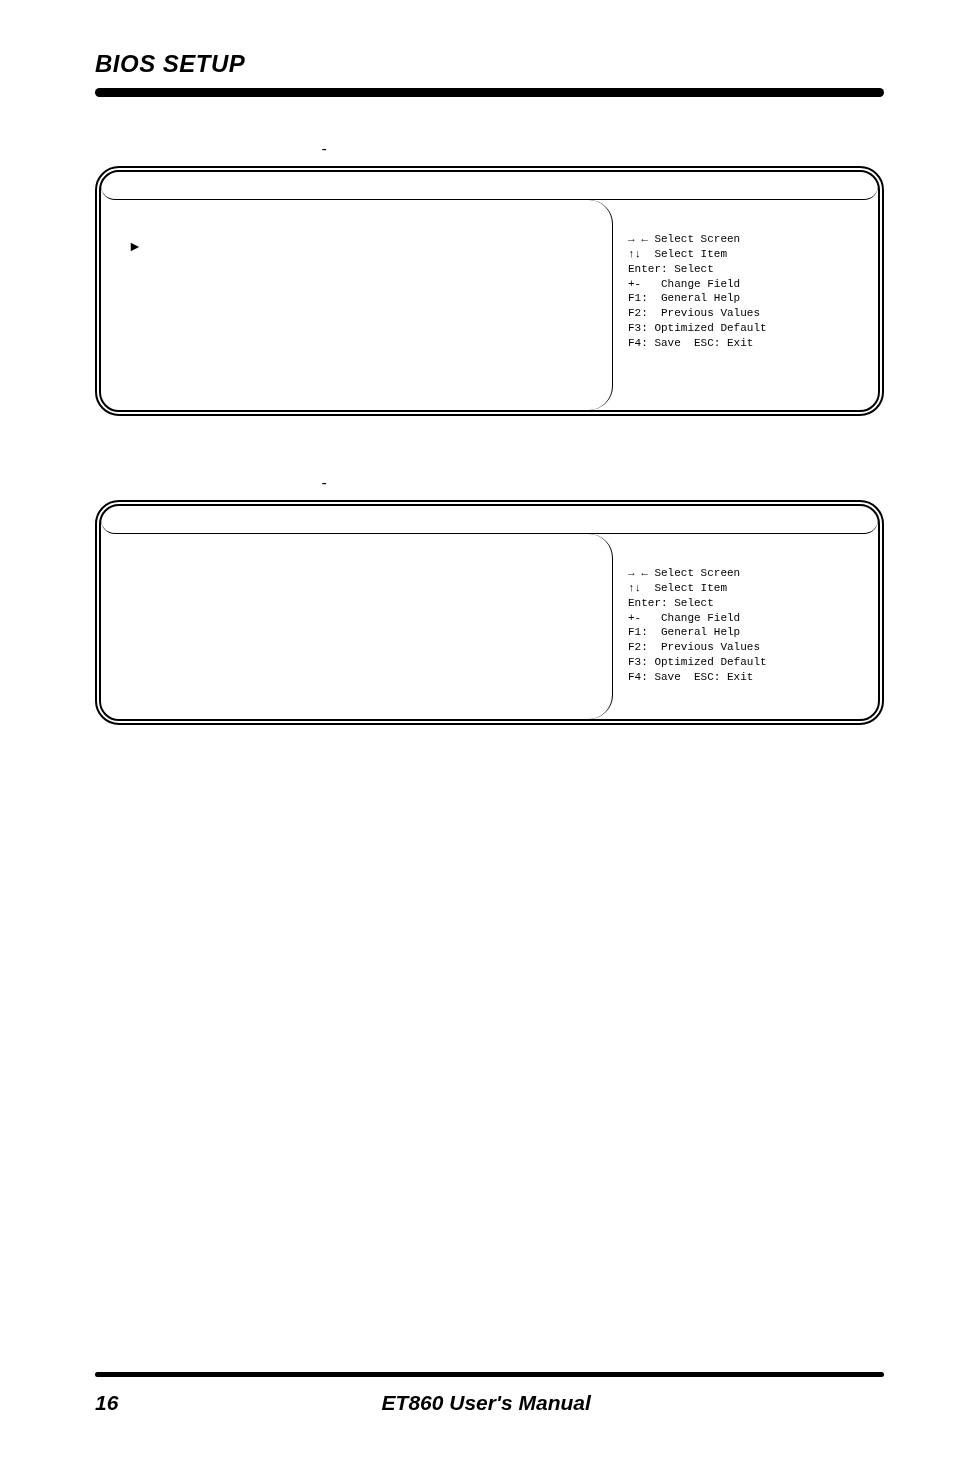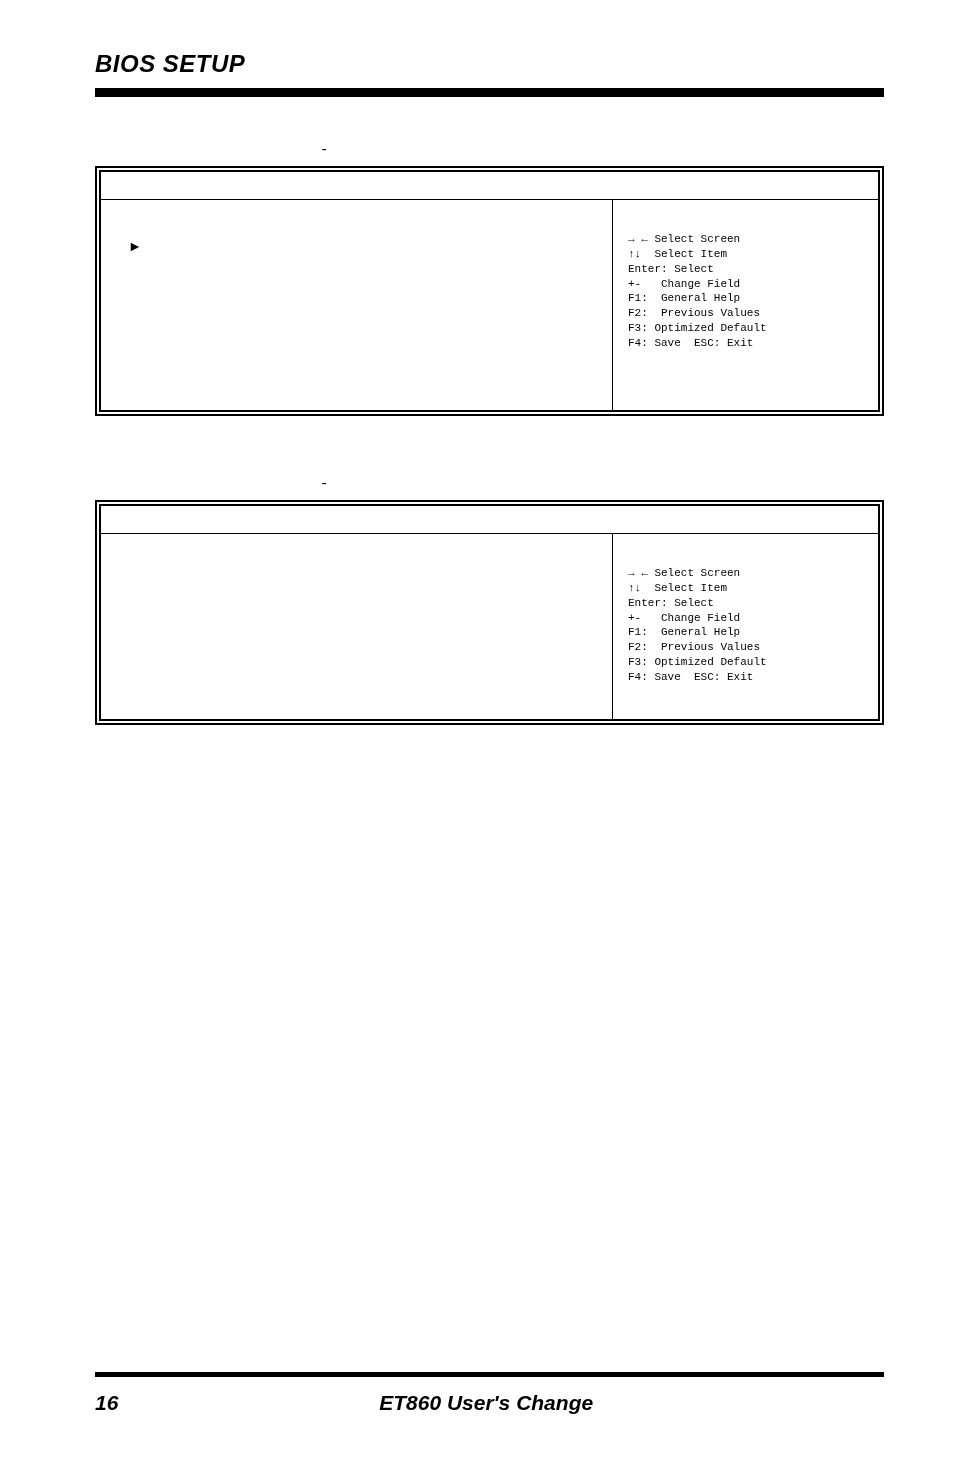--- a/index.html
+++ b/index.html
@@ -1,15 +1,15 @@
 <!DOCTYPE html>
 <html><head>
 <meta charset="utf-8">
 <style>
-  * { box-sizing: border-box; margin: 0; padding: 0; }
+  * { box-sizing: border-box; margin: 0; padding: 0; border-radius: 24px; }
   html, body { width: 954px; height: 1475px; font-family: Arial, sans-serif; background: #fff; }
   .page { padding: 50px 70px 0 95px; }
   .header-title { font-size: 24px; font-weight: 900; font-style: italic; letter-spacing: 0.5px; margin-bottom: 10px; font-family: Arial, sans-serif; }
   .thick-rule { height: 9px; background: #000; margin-bottom: 45px; }
   .hyphen-line { font-size: 14px; margin-left: 225px; margin-bottom: 8px; font-family: "Courier New", monospace; }
   .bios-box { border: 6px double #000; margin-bottom: 60px; }
   .bios-header-row { border-bottom: 1px solid #000; height: 28px; }
   .bios-body { display: flex; min-height: 210px; }
   .bios-body.short { min-height: 185px; }
   .bios-left { flex: 1; border-right: 1px solid #000; padding: 18px 15px; }
@@ -64,16 +64,16 @@
         <div class="line">F4: Save  ESC: Exit</div>
       </div>
     </div>
   </div>
 </div>
 
 <div class="footer">
   <div class="footer-rule"></div>
   <div class="footer-row">
     <div>16</div>
-    <div class="footer-center">ET860 User's Change</div>
+    <div class="footer-center">ET860 User's Manual</div>
     <div style="width:30px"></div>
   </div>
 </div>
 
 </body></html>

